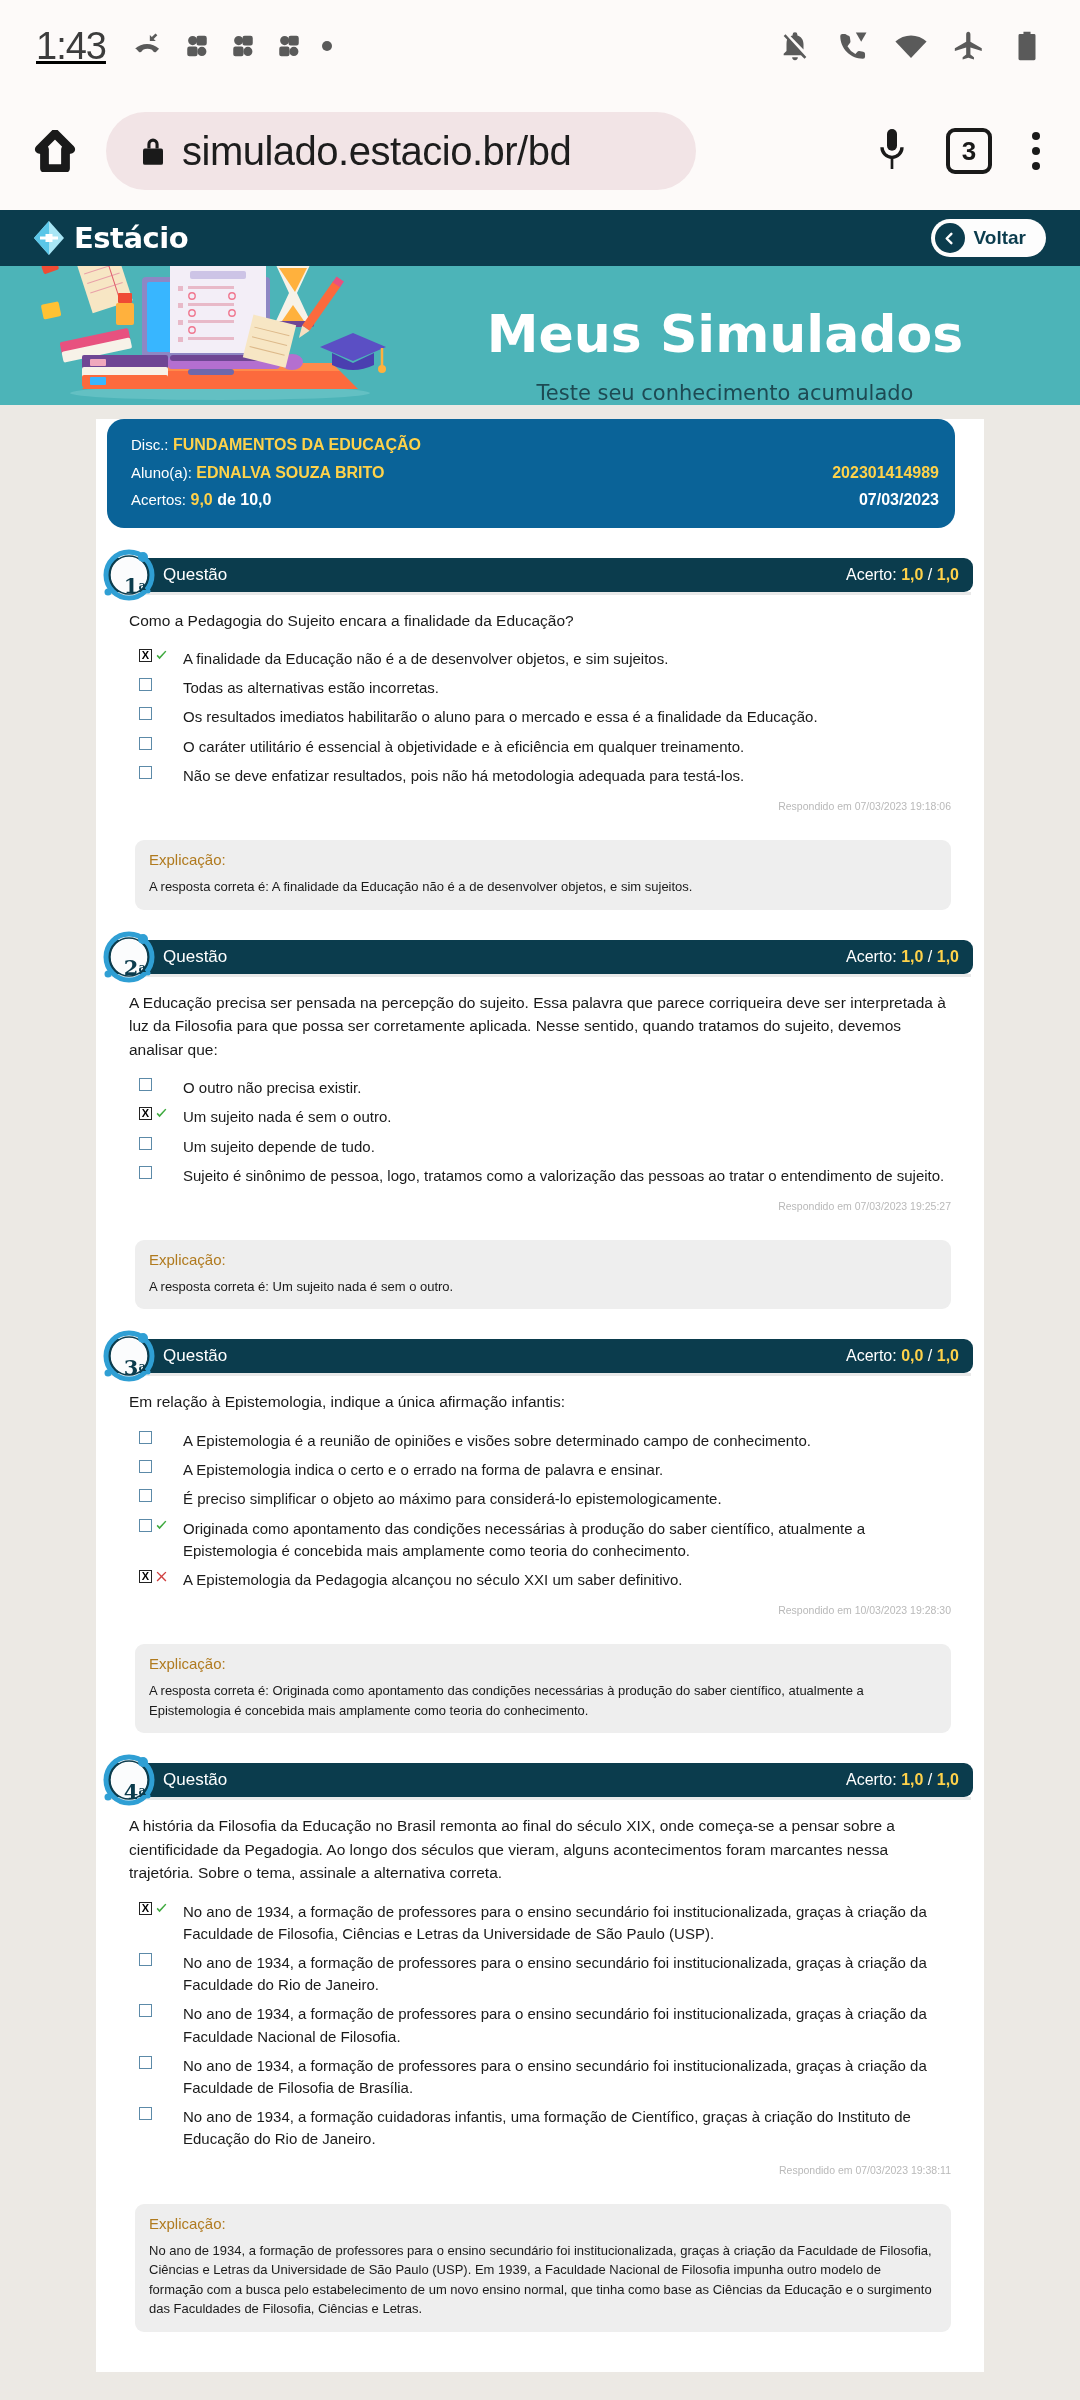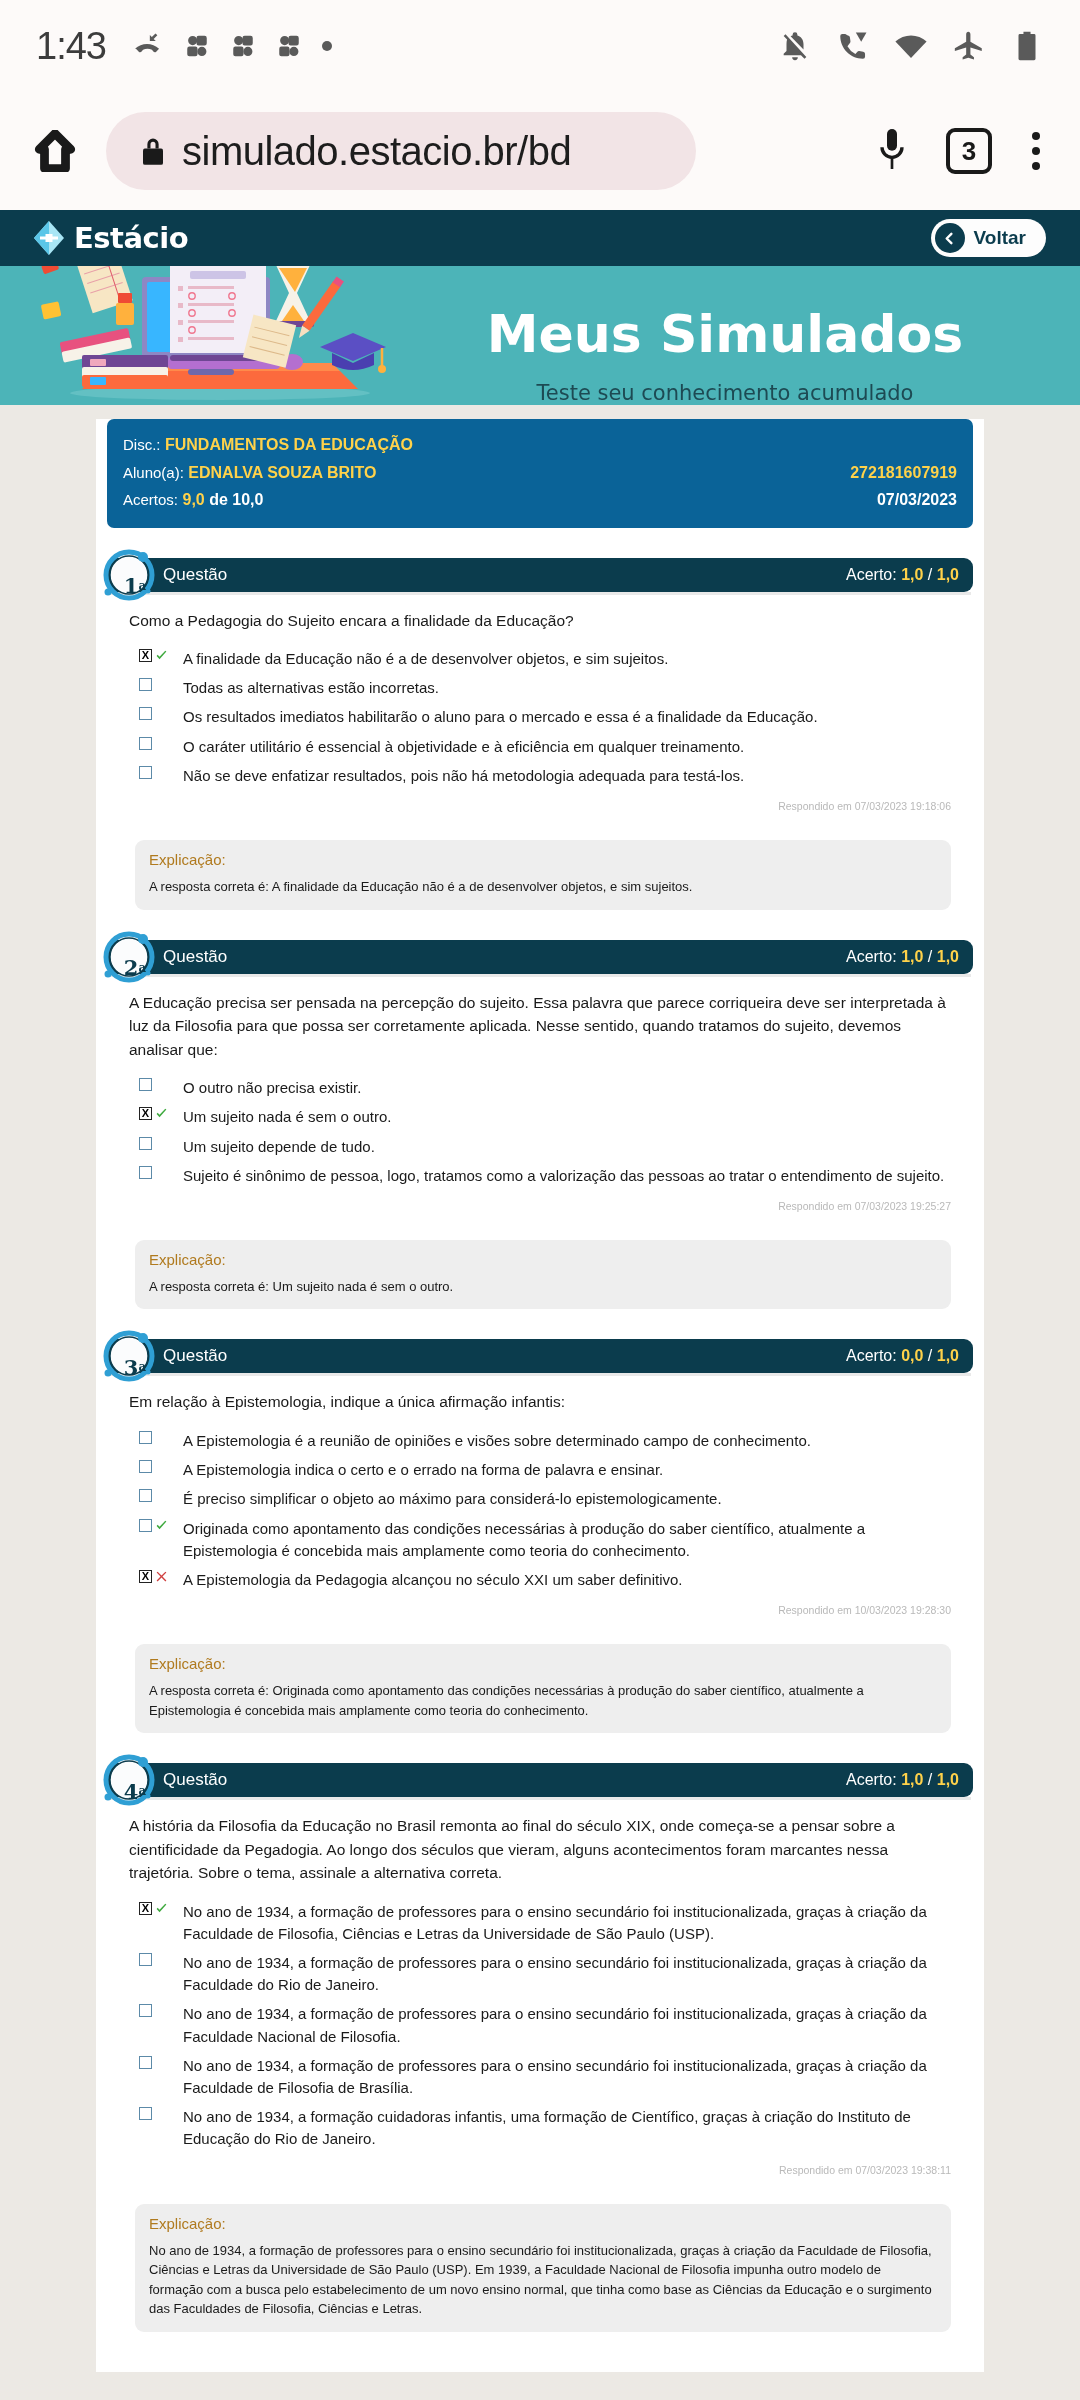--- a/index.html
+++ b/index.html
@@ -9,20 +9,21 @@
     background: #fdfaf9;
     overflow: hidden;
   }
 
   
   .status-bar {
     height: 92px;
     display: flex; align-items: center;
     padding: 0 36px;
     background: #fdfaf9;
+    text-decoration: underline;
   }
   .status-time {
     font-size: 38px; color: #3c3c3c; letter-spacing: -1px;
     font-family: "Liberation Sans", sans-serif;
   }
   .status-left-icons { display: flex; align-items: center; gap: 20px; margin-left: 24px; }
   .status-right-icons { margin-left: auto; display: flex; align-items: center; gap: 24px; }
   .sico { width: 34px; height: 34px; display: block; fill: #5a5a5a; }
   .sico-sm { width: 26px; height: 26px; display: block; fill: #5a5a5a; }
   .dot-ind { width: 10px; height: 10px; border-radius: 50%; background: #5a5a5a; }
@@ -123,23 +124,23 @@
   .sheet {
     background: #ffffff;
     margin: 0 96px;
     min-height: 1800px;
     padding: 0 0 40px 0;
   }
 
   
   .info-bar {
     background: #0a6398;
-    border-radius: 7px;
-    margin: 14px 11px 0 11px;
-    padding: 12px 16px 14px 16px;
+    border-radius: 17px;
+    margin: 14px 29px 0 11px;
+    padding: 12px 16px 14px 24px;
     color: #ffffff;
     font-size: 16px;
     line-height: 1.72;
   }
   .info-row { display: flex; justify-content: space-between; align-items: baseline; }
   .info-lbl { color: #ffffff; font-size: 15px; }
   .info-val { color: #ffd24a; font-weight: bold; font-size: 16px; }
   .info-val-white { color: #ffffff; font-weight: bold; font-size: 16px; }
   .info-right { color: #ffd24a; font-weight: bold; font-size: 16px; }
   .info-right-w { color: #ffffff; font-weight: bold; font-size: 16px; }
@@ -433,21 +434,21 @@
           <span class="info-lbl">Disc.:</span>
           <span class="info-val">FUNDAMENTOS DA EDUCAÇÃO</span>
         </div>
         <div></div>
       </div>
       <div class="info-row">
         <div>
           <span class="info-lbl">Aluno(a):</span>
           <span class="info-val">EDNALVA SOUZA BRITO</span>
         </div>
-        <span class="info-right">272181607919</span>
+        <span class="info-right">202301414989</span>
       </div>
       <div class="info-row">
         <div>
           <span class="info-lbl">Acertos:</span>
           <span class="info-val">9,0</span>
           <span class="info-val-white">de 10,0</span>
         </div>
         <span class="info-right-w">07/03/2023</span>
       </div>
     </div>

